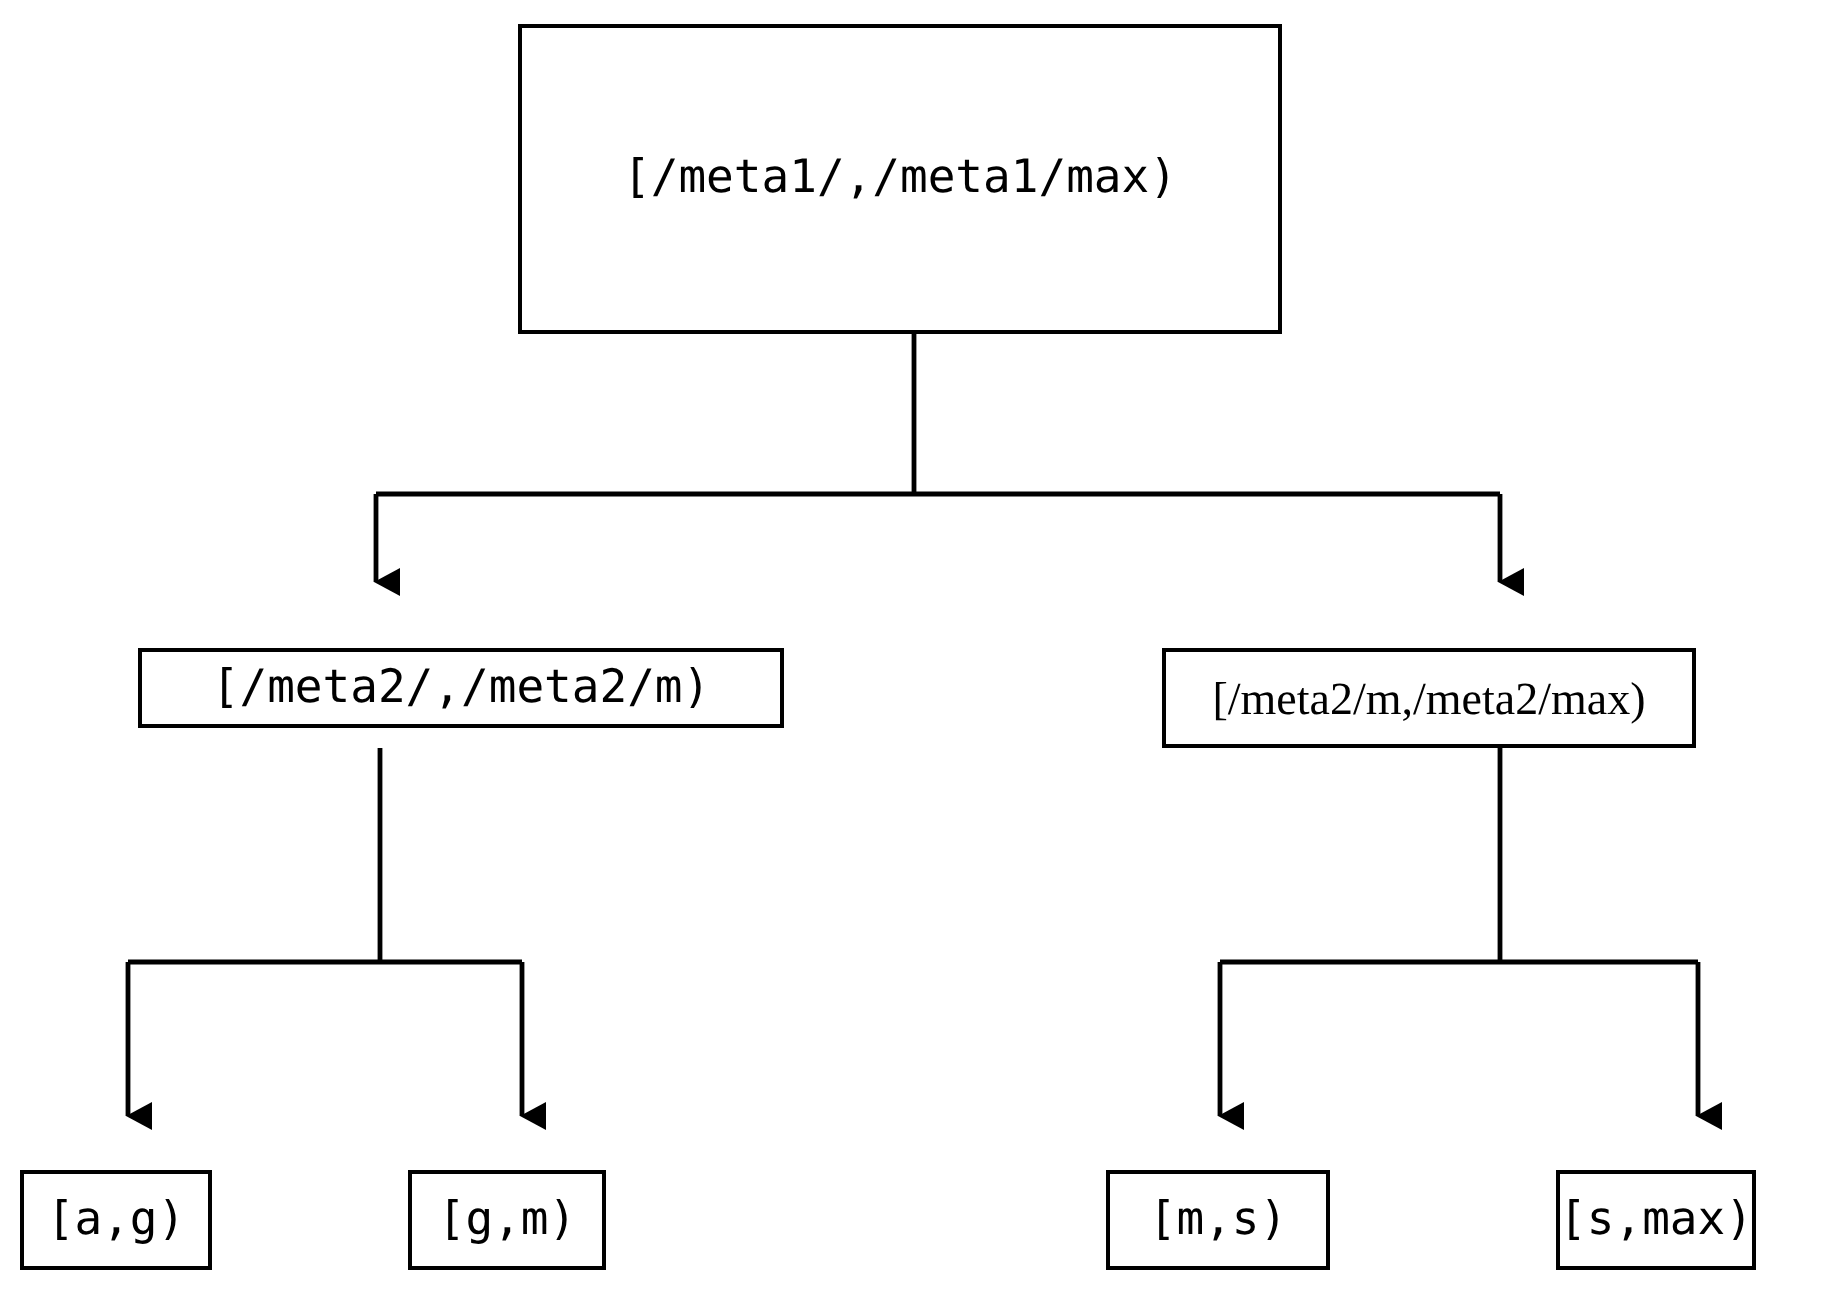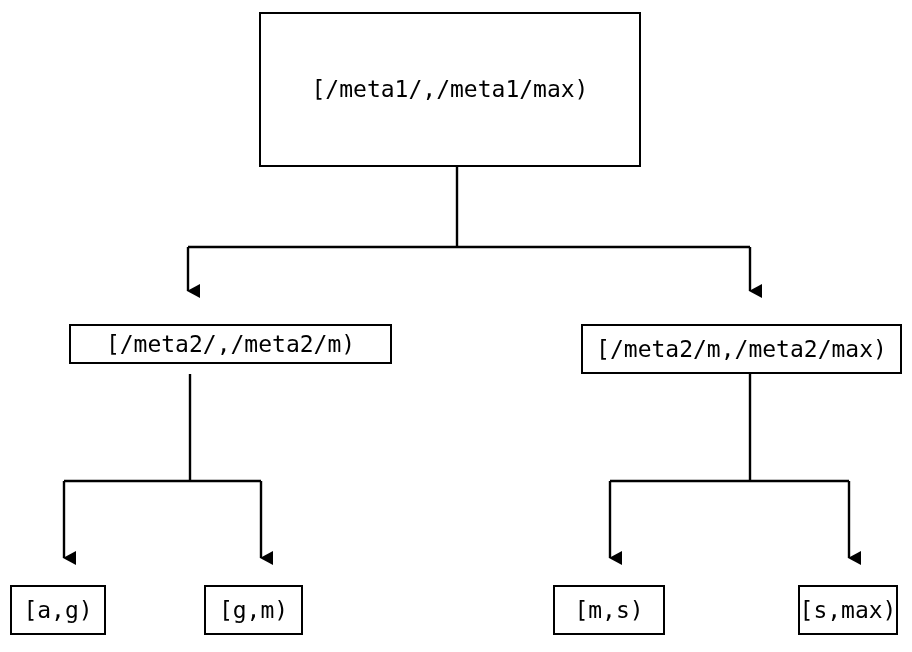--- a/index.html
+++ b/index.html
@@ -87,33 +87,33 @@
   </svg>
 
   <div class="node-box" style="left:259px; top:12px; width:382px; height:155px;justify-content:center;">
     <span class="node-label">[/meta1/,/meta1/max)</span>
   </div>
 
   <div class="node-box" style="left:21px; top:324px; width:323px; height:40px;margin-left:48px;">
     <span class="node-label">[/meta2/,/meta2/m)</span>
   </div>
 
-  <div class="node-box" style="left:581px; top:324px; width:321px; height:50px;">
+  <div class="node-box" style="left:581px; top:324px; width:267px; height:50px;font-family:Liberation Serif, serif;">
     <span class="node-label">[/meta2/m,/meta2/max)</span>
   </div>
 
   <div class="node-box" style="left:204px; top:585px; width:99px; height:50px;">
     <span class="node-label">[g,m)</span>
   </div>
 
   <div class="node-box" style="left:10px; top:585px; width:96px; height:50px;">
     <span class="node-label">[a,g)</span>
   </div>
 
   <div class="node-box" style="left:553px; top:585px; width:112px; height:50px;">
     <span class="node-label">[m,s)</span>
   </div>
 
-  <div class="node-box" style="left:778px; top:585px; width:100px; height:50px;margin-left:20px;">
+  <div class="node-box" style="left:778px; top:585px; width:100px; height:50px;">
     <span class="node-label">[s,max)</span>
   </div>
 
 </div>
 
 </body></html>

